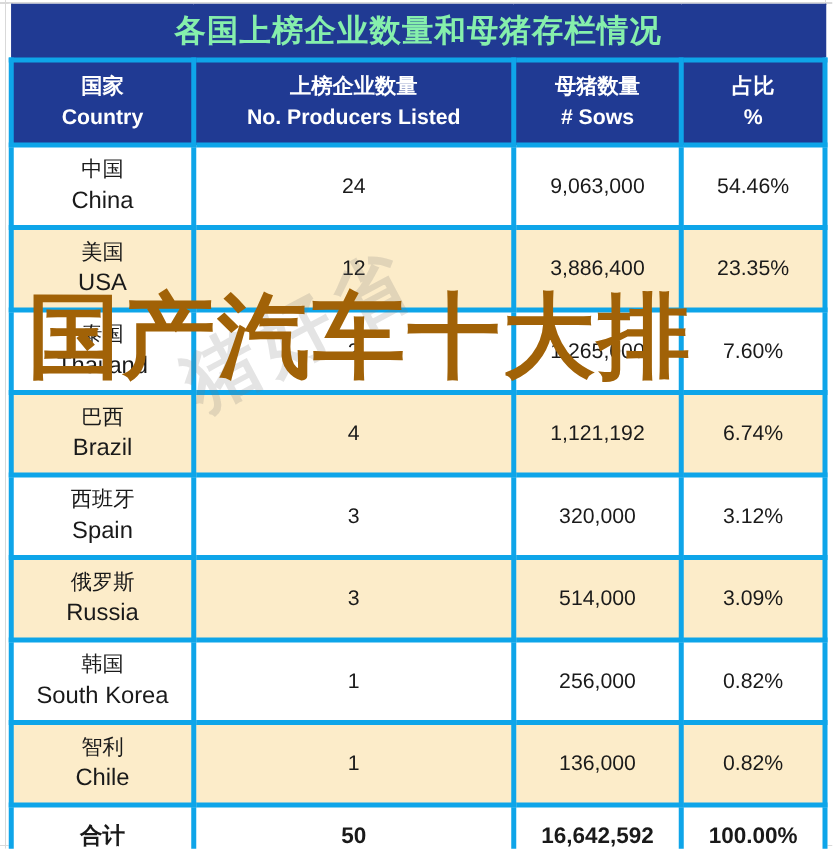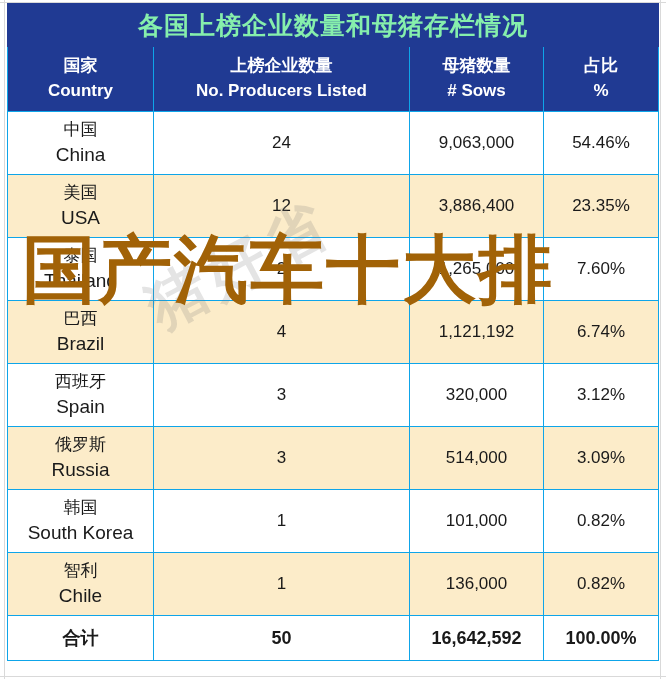--- a/index.html
+++ b/index.html
@@ -25,21 +25,21 @@
     width:651px;
     z-index:1;
   }
   table.report{
     border-collapse:collapse;
     table-layout:fixed;
     width:651px;
     background:#ffffff;
   }
   table.report td,table.report th{
-    border:1px solid #0ea5e9;
+    border:4px solid #0ea5e9;
     padding:0;
     text-align:center;
     vertical-align:middle;
     color:#1a1a1a;
   }
   
   col.c-country{width:146px;}
   col.c-producers{width:256px;}
   col.c-sows{width:134px;}
   col.c-share{width:115px;}
@@ -202,21 +202,21 @@
         <td>3</td>
         <td>514,000</td>
         <td>3.09%</td>
       </tr>
       <tr class="data-row odd">
         <td class="country">
           <span class="zh">韩国</span>
           <span class="en">South Korea</span>
         </td>
         <td>1</td>
-        <td>101,000</td>
+        <td>256,000</td>
         <td>0.82%</td>
       </tr>
       <tr class="data-row even">
         <td class="country">
           <span class="zh">智利</span>
           <span class="en">Chile</span>
         </td>
         <td>1</td>
         <td>136,000</td>
         <td>0.82%</td>

